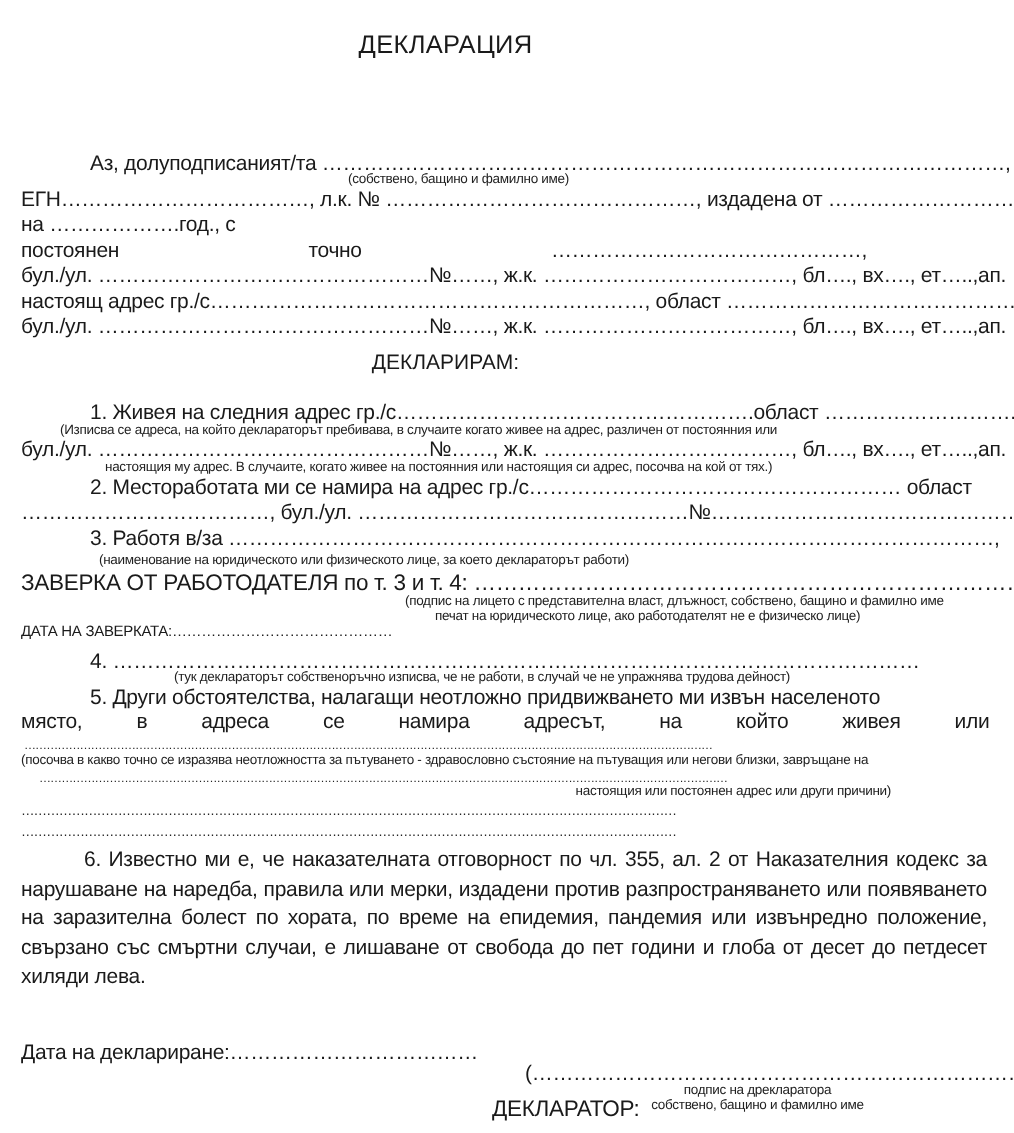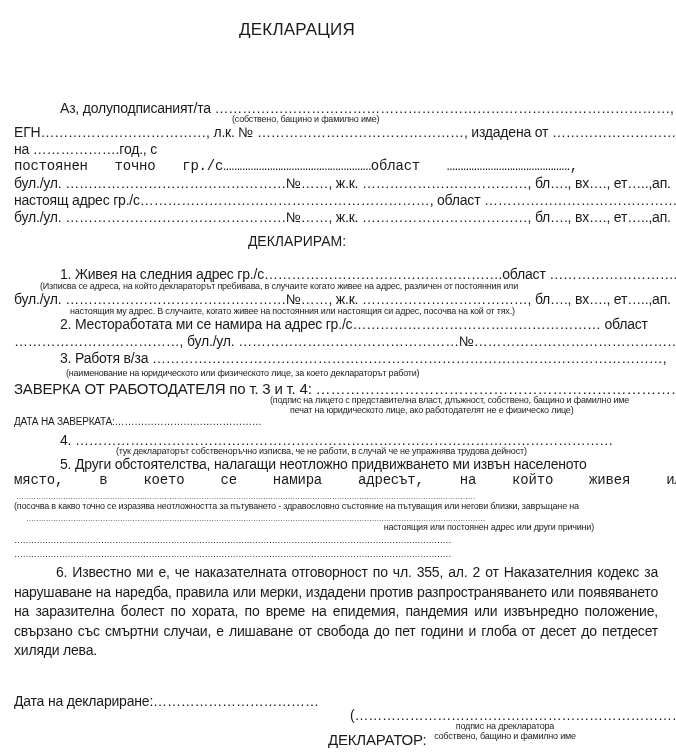--- a/index.html
+++ b/index.html
@@ -7,21 +7,21 @@
     width: 676px; height: 755px; overflow: hidden; position: relative;
     font-family: "Liberation Sans", "DejaVu Sans", sans-serif;
     color: #1a1a1a;
   }
   .page { position: absolute; left: 0; top: 0; width: 594px; height: 755px; }
   .line {
     position: absolute; left: 14px; right: 16px;
     font-size: 14px; line-height: 17px; white-space: nowrap;
     letter-spacing: -0.2px;
   }
-  .just { display: flex; justify-content: space-between; font-family: Liberation Mono, monospace; }
+  .just { display: flex; justify-content: space-between; }
   .small {
     position: absolute; font-size: 9px; line-height: 11px; white-space: nowrap;
     letter-spacing: -0.2px; color: #222;
   }
   .center { left: 0; right: 0; text-align: right; }
   .title {
     position: absolute; left: 0; right: 0; top: 20px; text-align: center;
     font-size: 17px; letter-spacing: 0.2px;
   }
   .heading {
@@ -43,21 +43,20 @@
 
   <div class="title">ДЕКЛАРАЦИЯ</div>
 
   <div class="line" style="top:100px; left:60px;">Аз, долуподписаният/та ………………………………………………………………………………………,</div>
   <div class="small" style="top:114px; left:232px;">(собствено, бащино и фамилно име)</div>
   <div class="line" style="top:124px;">ЕГН………………………………, л.к. № ………………………………………, издадена от ………………………………</div>
   <div class="line" style="top:141px;">на ……………….год., с</div>
   <div class="line just" style="top:158px;">
     <span>постоянен</span>
     <span>точно</span>
-    <span>гр./с………………………………………………област</span>
     <span>………………………………………,</span>
   </div>
   <div class="line" style="top:175px;">бул./ул. …………………………………………№……, ж.к. ………………………………, бл…., вх…., ет…..,ап. …… и</div>
   <div class="line" style="top:192px;">настоящ адрес гр./с………………………………………………………, област ………………………………………,</div>
   <div class="line" style="top:209px;">бул./ул. …………………………………………№……, ж.к. ………………………………, бл…., вх…., ет…..,ап. ……</div>
 
   <div class="heading">ДЕКЛАРИРАМ:</div>
 
   <div class="line" style="top:266px; left:60px;">1.  Живея на следния адрес гр./с…………………………………………….област ……………………….,</div>
   <div class="small" style="top:281px; left:40px;">(Изписва се адреса, на който декларатoрът пребивава, в случаите когато живее на адрес, различен от постоянния или</div>
@@ -75,21 +74,21 @@
   <div class="small" style="top:405px; left:290px;">печат на юридическото лице, ако работодателят не е физическо лице)</div>
   <div class="line" style="top:413px; font-size:10px;">ДАТА НА ЗАВЕРКАТА:………………………………………</div>
 
   <div class="line" style="top:432px; left:60px;">4.   ………………………………………………………………………………………………………</div>
   <div class="small" style="top:446px; left:116px;">(тук декларатoрът собственоръчно изписва, че не работи, в случай че не упражнява трудова дейност)</div>
 
   <div class="line" style="top:456px; left:60px;">5. Други обстоятелства, налагащи неотложно придвижването ми извън населеното</div>
   <div class="line just" style="top:472px;gap:36px;">
     <span>място,</span>
     <span>в</span>
-    <span>което</span>
+    <span>адреса</span>
     <span>се</span>
     <span>намира</span>
     <span>адресът,</span>
     <span>на</span>
     <span>който</span>
     <span>живея</span>
     <span>или</span>
     <span>работя</span>
     <span>са:</span>
   </div>

